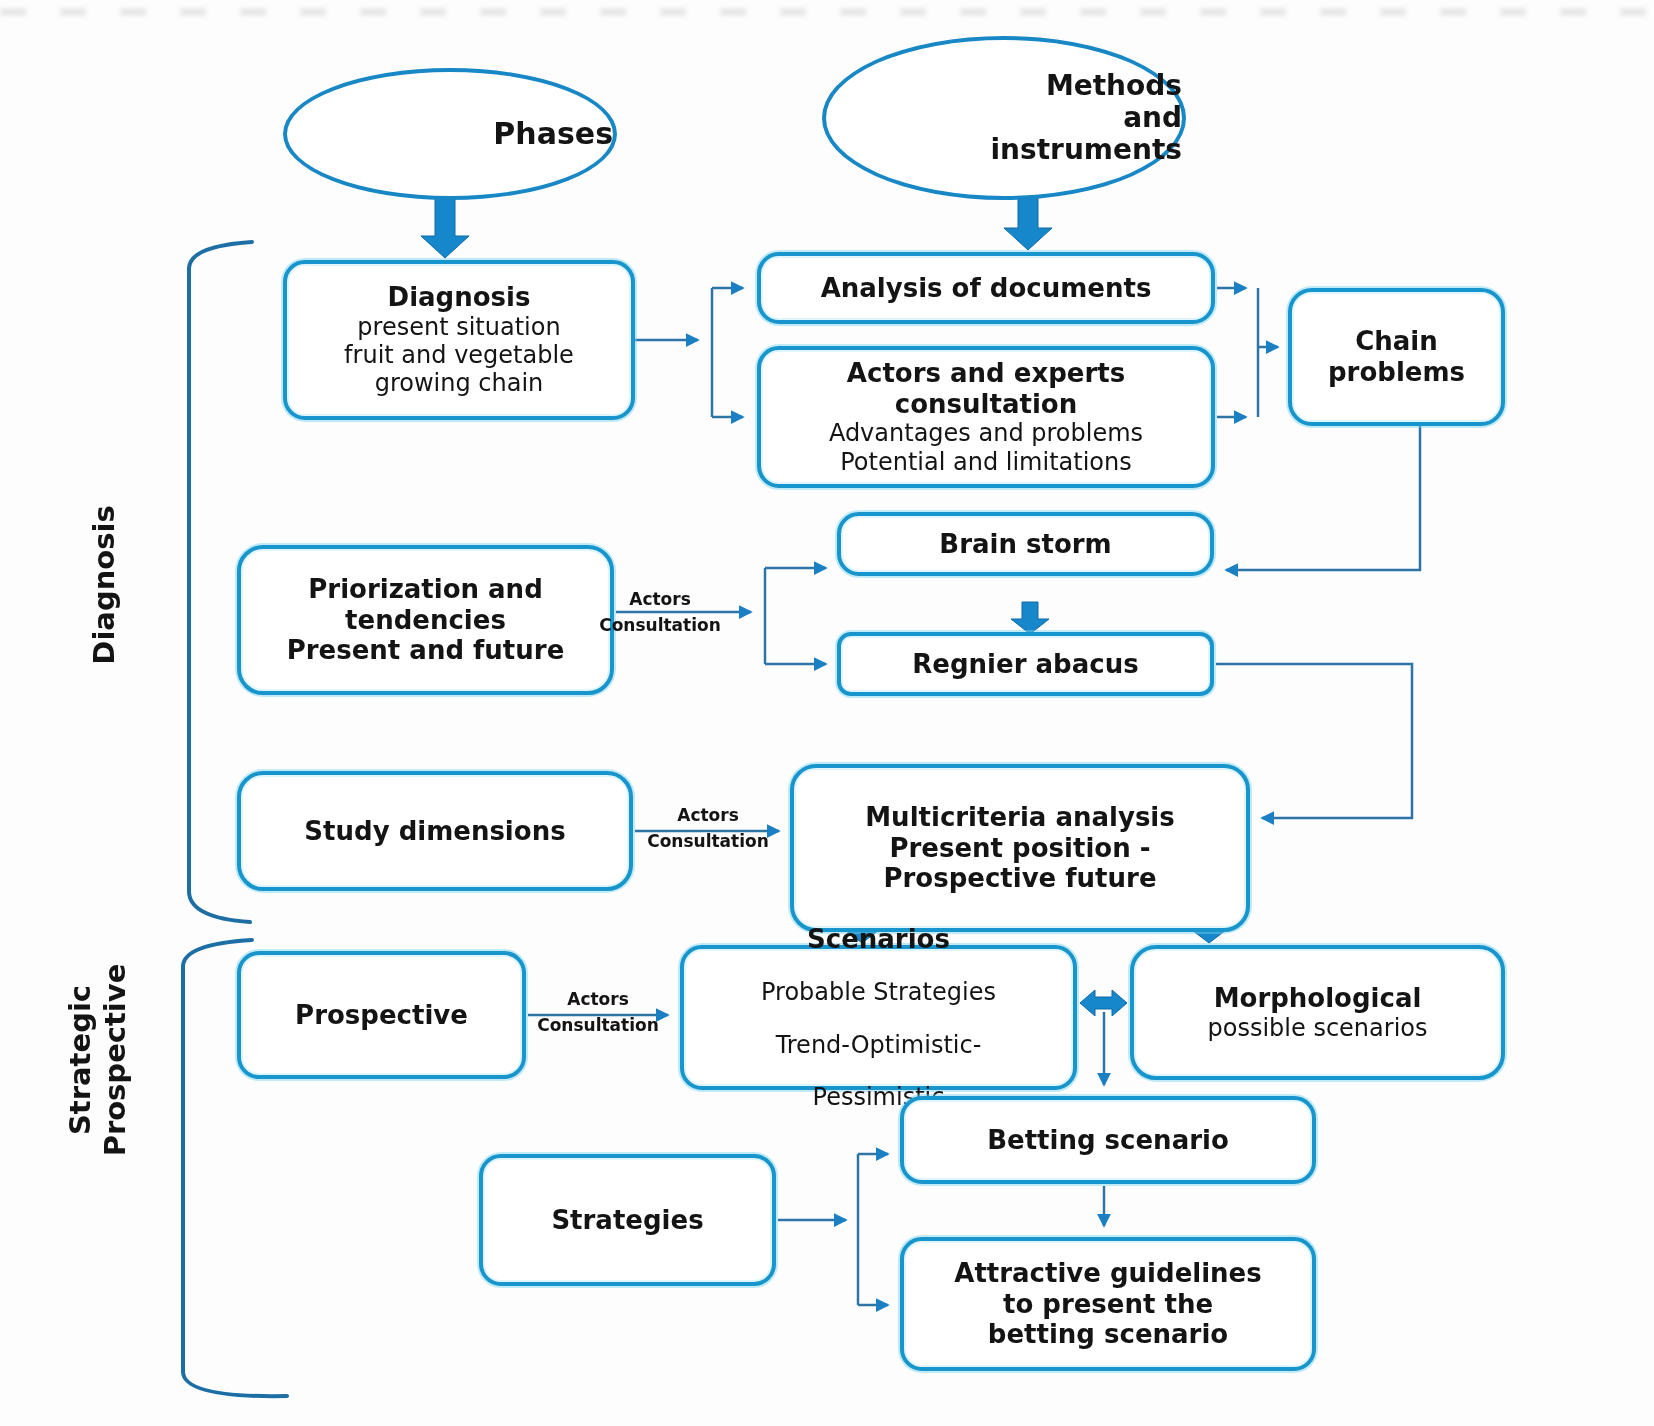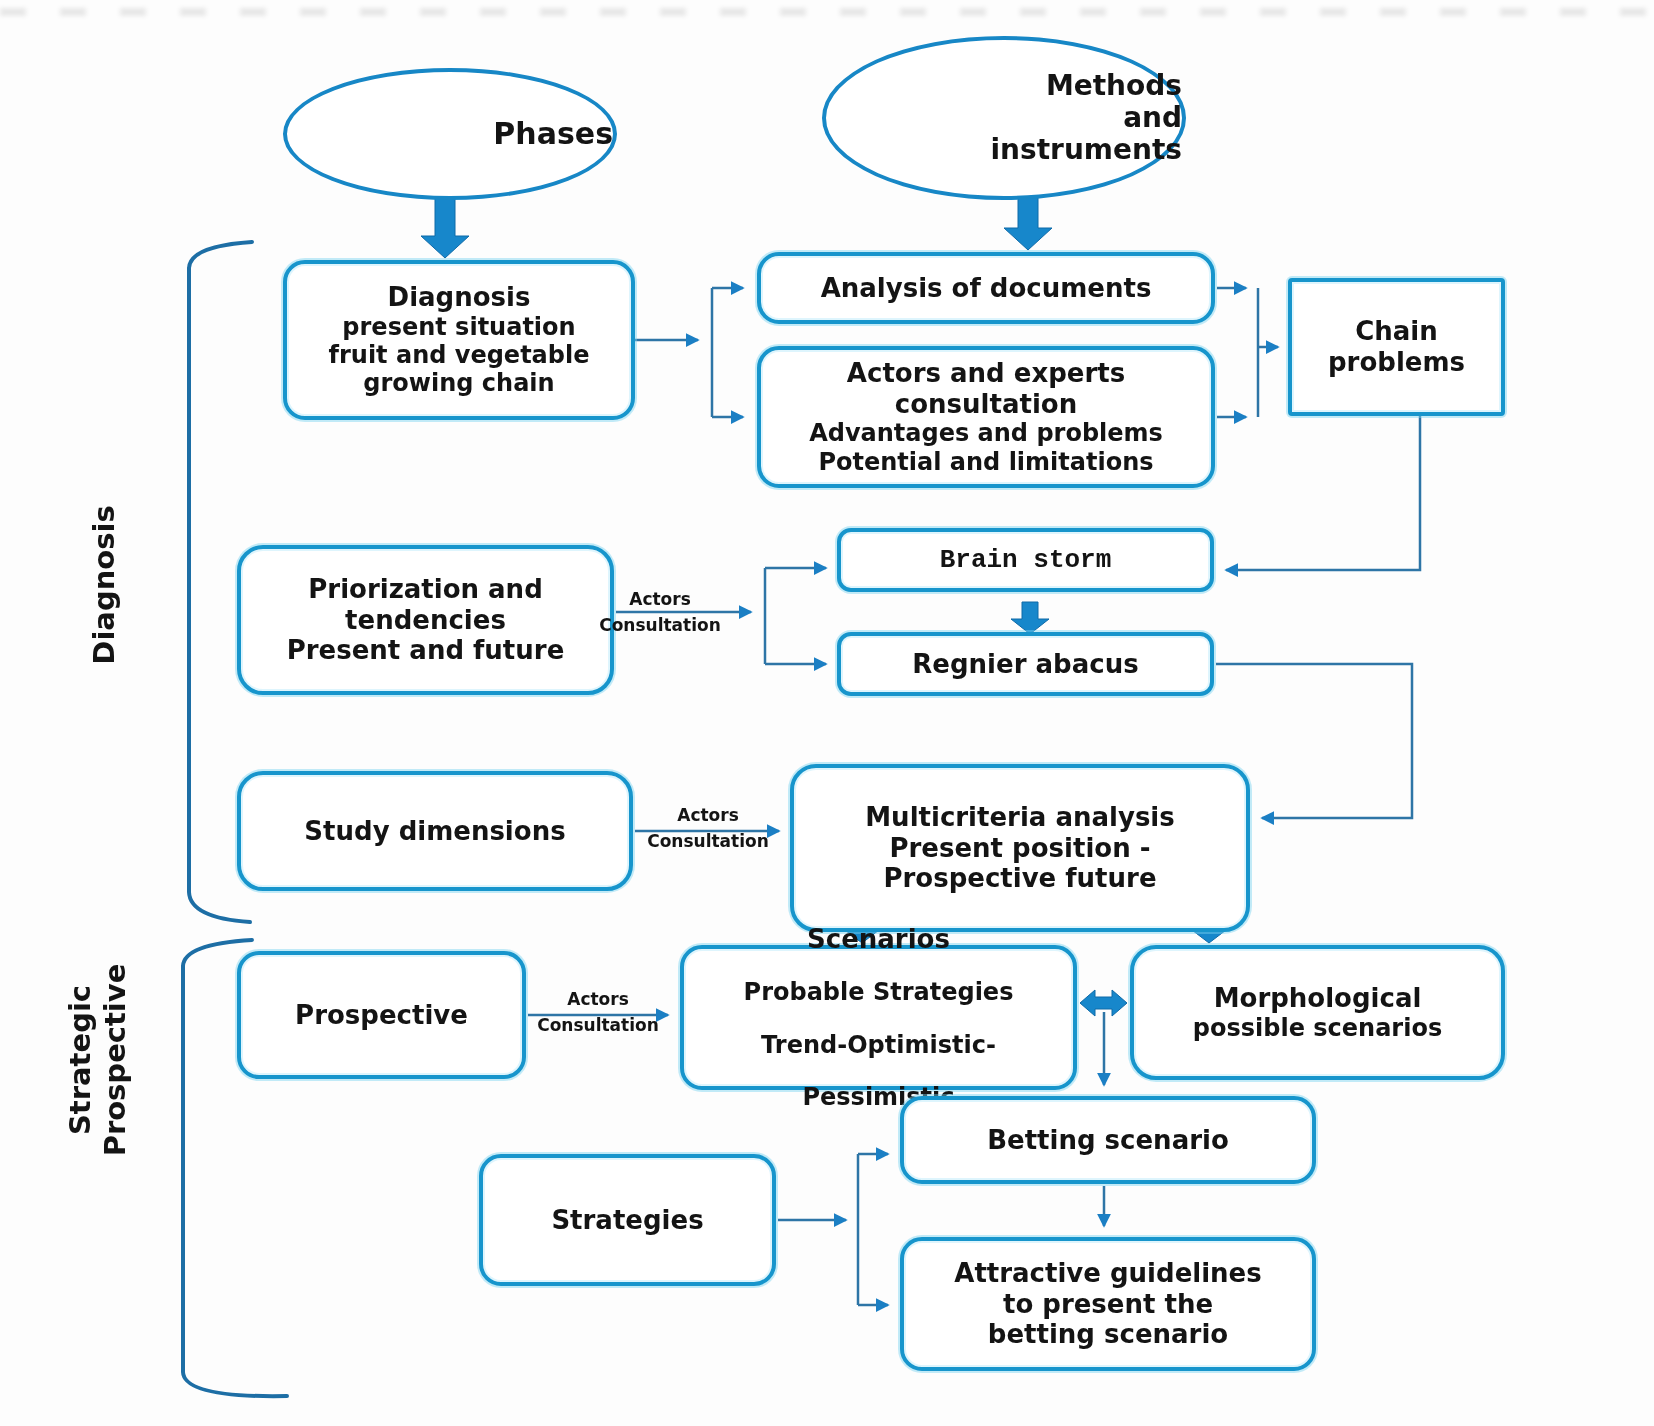--- a/index.html
+++ b/index.html
@@ -15,21 +15,21 @@
     display:flex;flex-direction:column;align-items:flex-end;justify-content:center;
     text-align:center;z-index:2;font-weight:bold;font-size:30px;line-height:1.15;
   }
   .bx{
     position:absolute;background:#fff;border:4px solid #1795cc;border-radius:22px;
     box-shadow:0 0 0 2px rgba(120,210,240,.45), inset 0 0 0 2px rgba(160,225,248,.35);
     display:flex;flex-direction:column;align-items:center;justify-content:center;
     text-align:center;z-index:2;line-height:1.18;padding:4px 8px;box-sizing:border-box;
   }
   .bl{font-weight:bold;font-size:26px;}
-  .nl{font-weight:bold;font-size:24px;}
+  .nl{font-weight:normal;font-size:24px;}
   .alab{
     position:absolute;transform:translate(-50%,-50%);z-index:3;text-align:center;
     font-weight:bold;font-size:17px;line-height:1.55;
   }
   .sidelab{
     position:absolute;transform:translate(-50%,-50%) rotate(-90deg);z-index:2;
     font-weight:bold;font-size:29px;text-align:center;line-height:1.2;white-space:nowrap;
   }
 </style>
 </head>
@@ -120,32 +120,32 @@
     <div class="bl">Analysis of documents</div>
   </div>
 
   <div class="bx" style="left:757px;top:346px;width:458px;height:142px;text-align:center;">
     <div class="bl">Actors and experts</div>
     <div class="bl">consultation</div>
     <div class="nl">Advantages and problems</div>
     <div class="nl">Potential and limitations</div>
   </div>
 
-  <div class="bx" style="left:1288px;top:278px;width:217px;height:138px;border-radius:4px;">
+  <div class="bx" style="left:1288px;top:288px;width:217px;height:138px;border-radius:24px;">
     <div class="bl">Chain</div>
     <div class="bl">problems</div>
   </div>
 
   <div class="bx" style="left:237px;top:545px;width:377px;height:150px;border-radius:26px;">
     <div class="bl">Priorization and</div>
     <div class="bl">tendencies</div>
     <div class="bl">Present and future</div>
   </div>
 
-  <div class="bx" style="left:837px;top:528px;width:377px;height:64px;border-radius:14px;font-family:Liberation Mono, monospace;">
+  <div class="bx" style="left:837px;top:512px;width:377px;height:64px;border-radius:22px;">
     <div class="bl">Brain storm</div>
   </div>
 
   <div class="bx" style="left:837px;top:632px;width:377px;height:64px;border-radius:14px;">
     <div class="bl">Regnier abacus</div>
   </div>
 
   <div class="bx" style="left:237px;top:771px;width:396px;height:120px;border-radius:26px;">
     <div class="bl">Study dimensions</div>
   </div>

